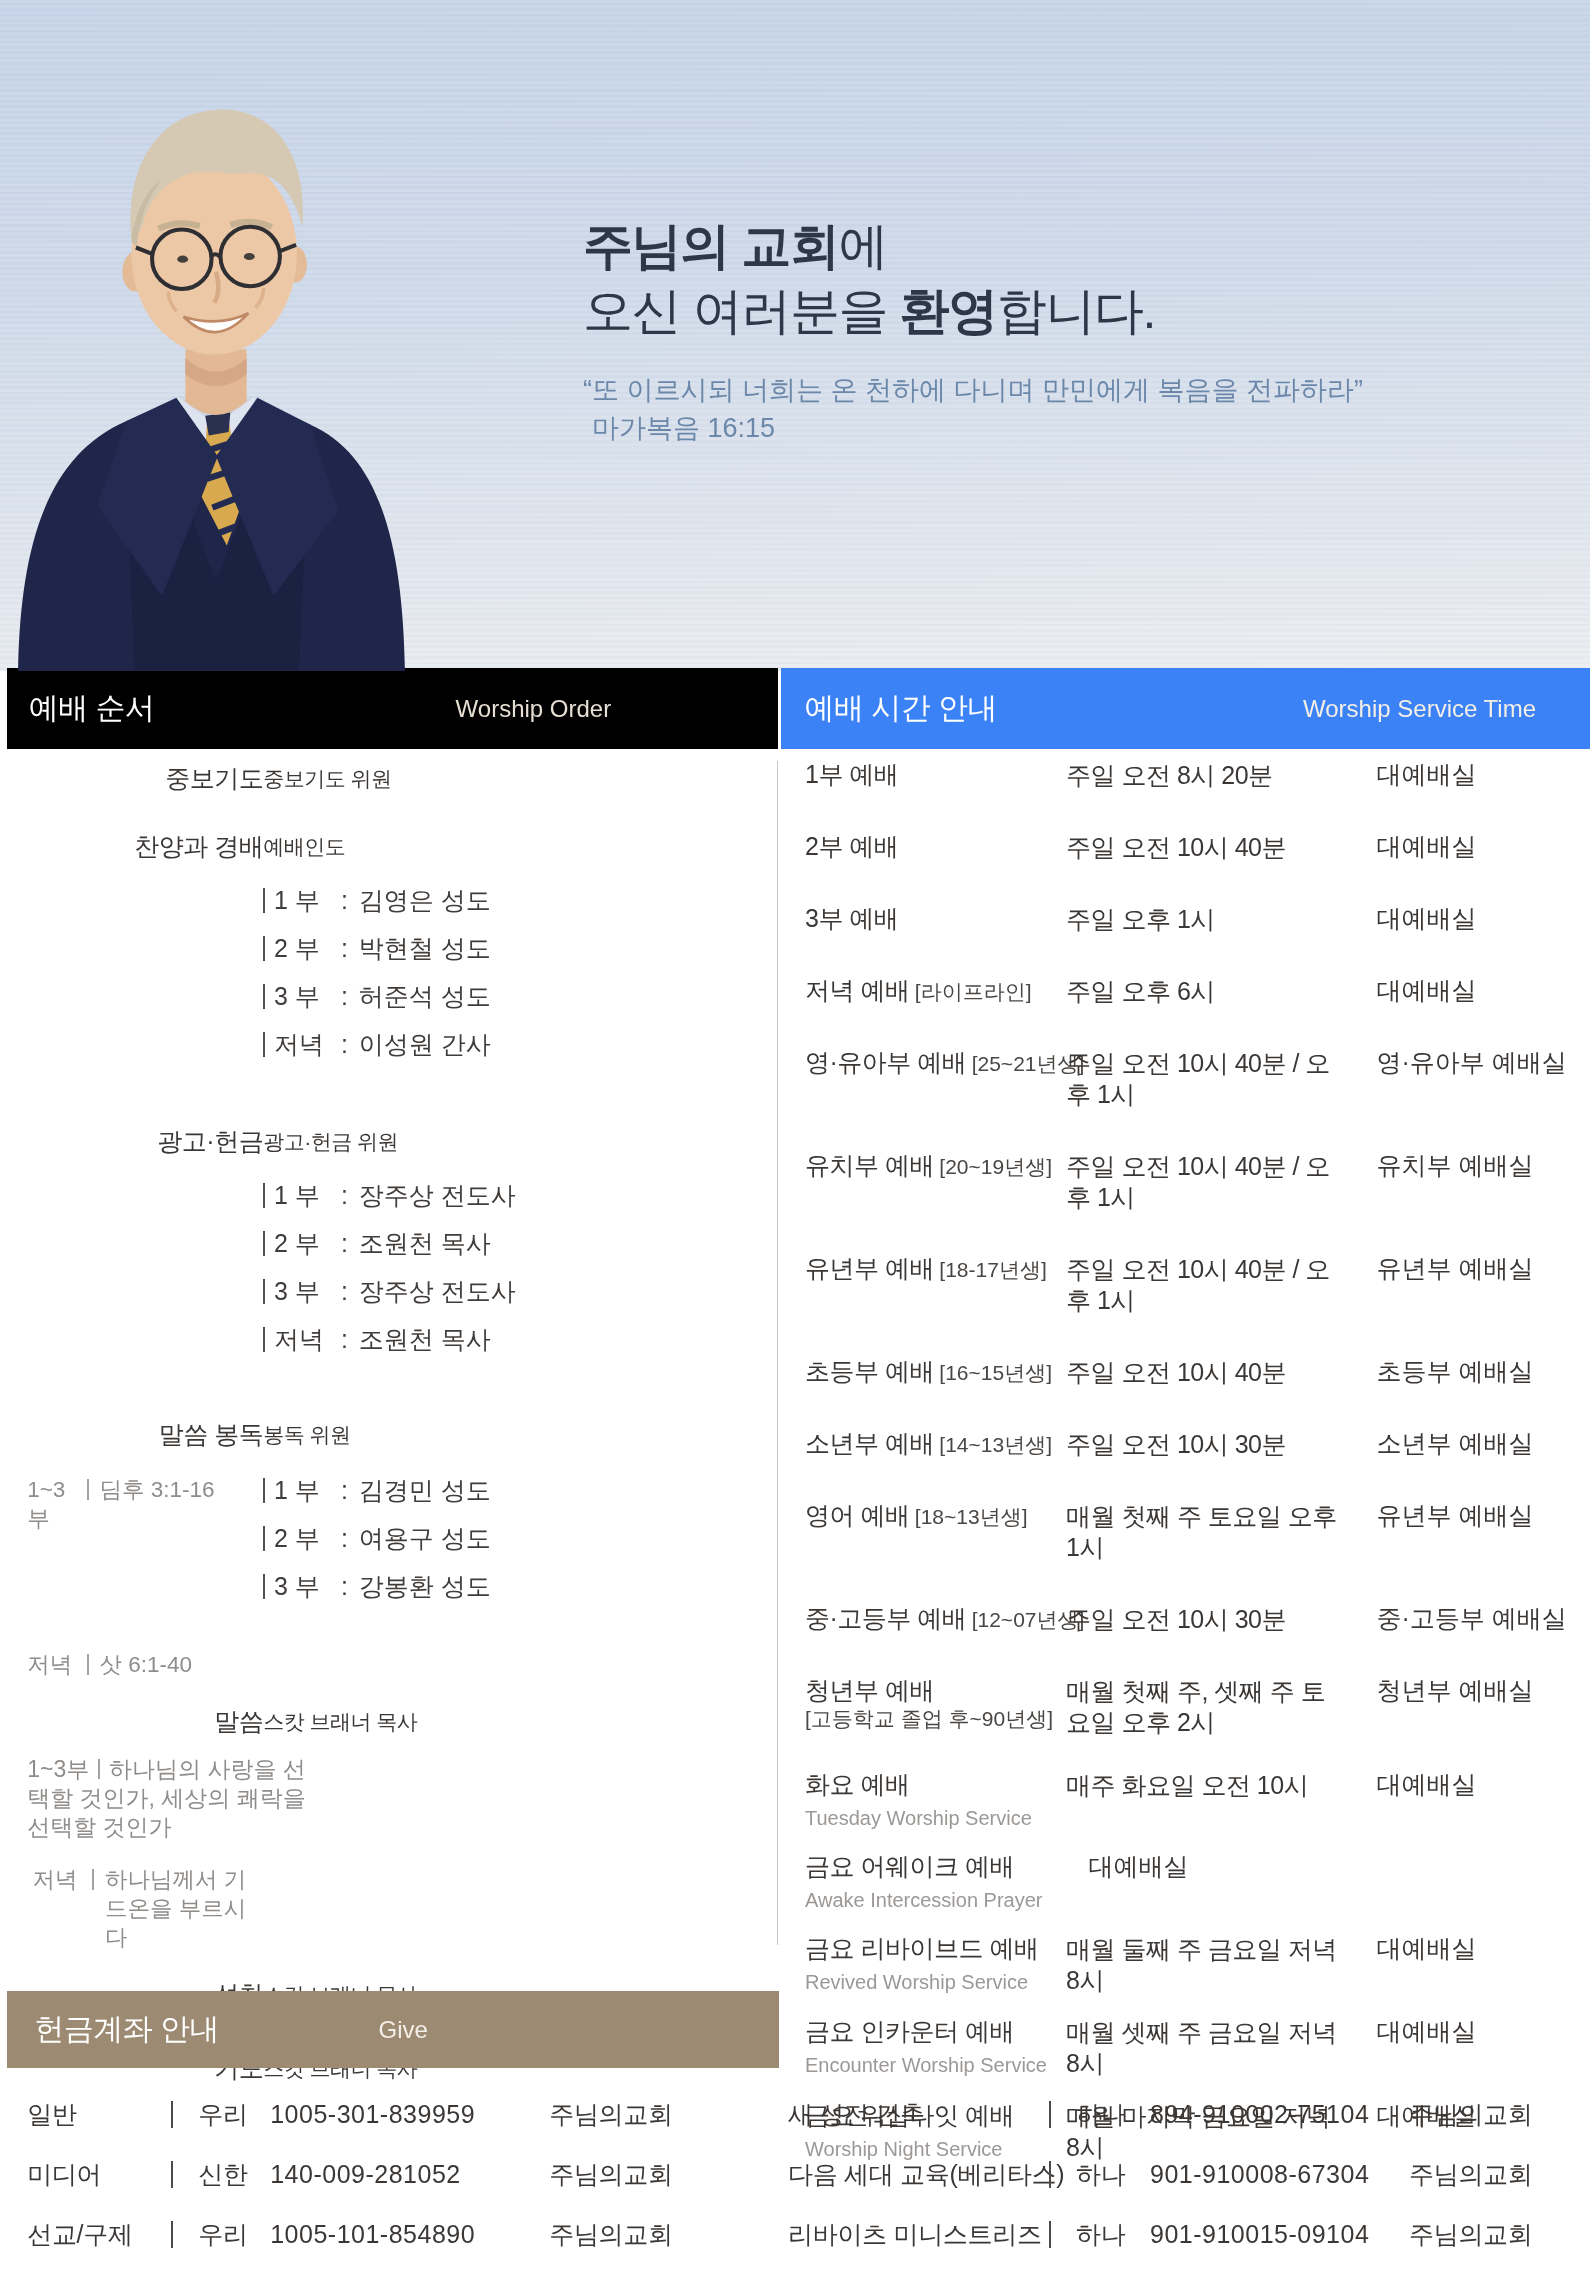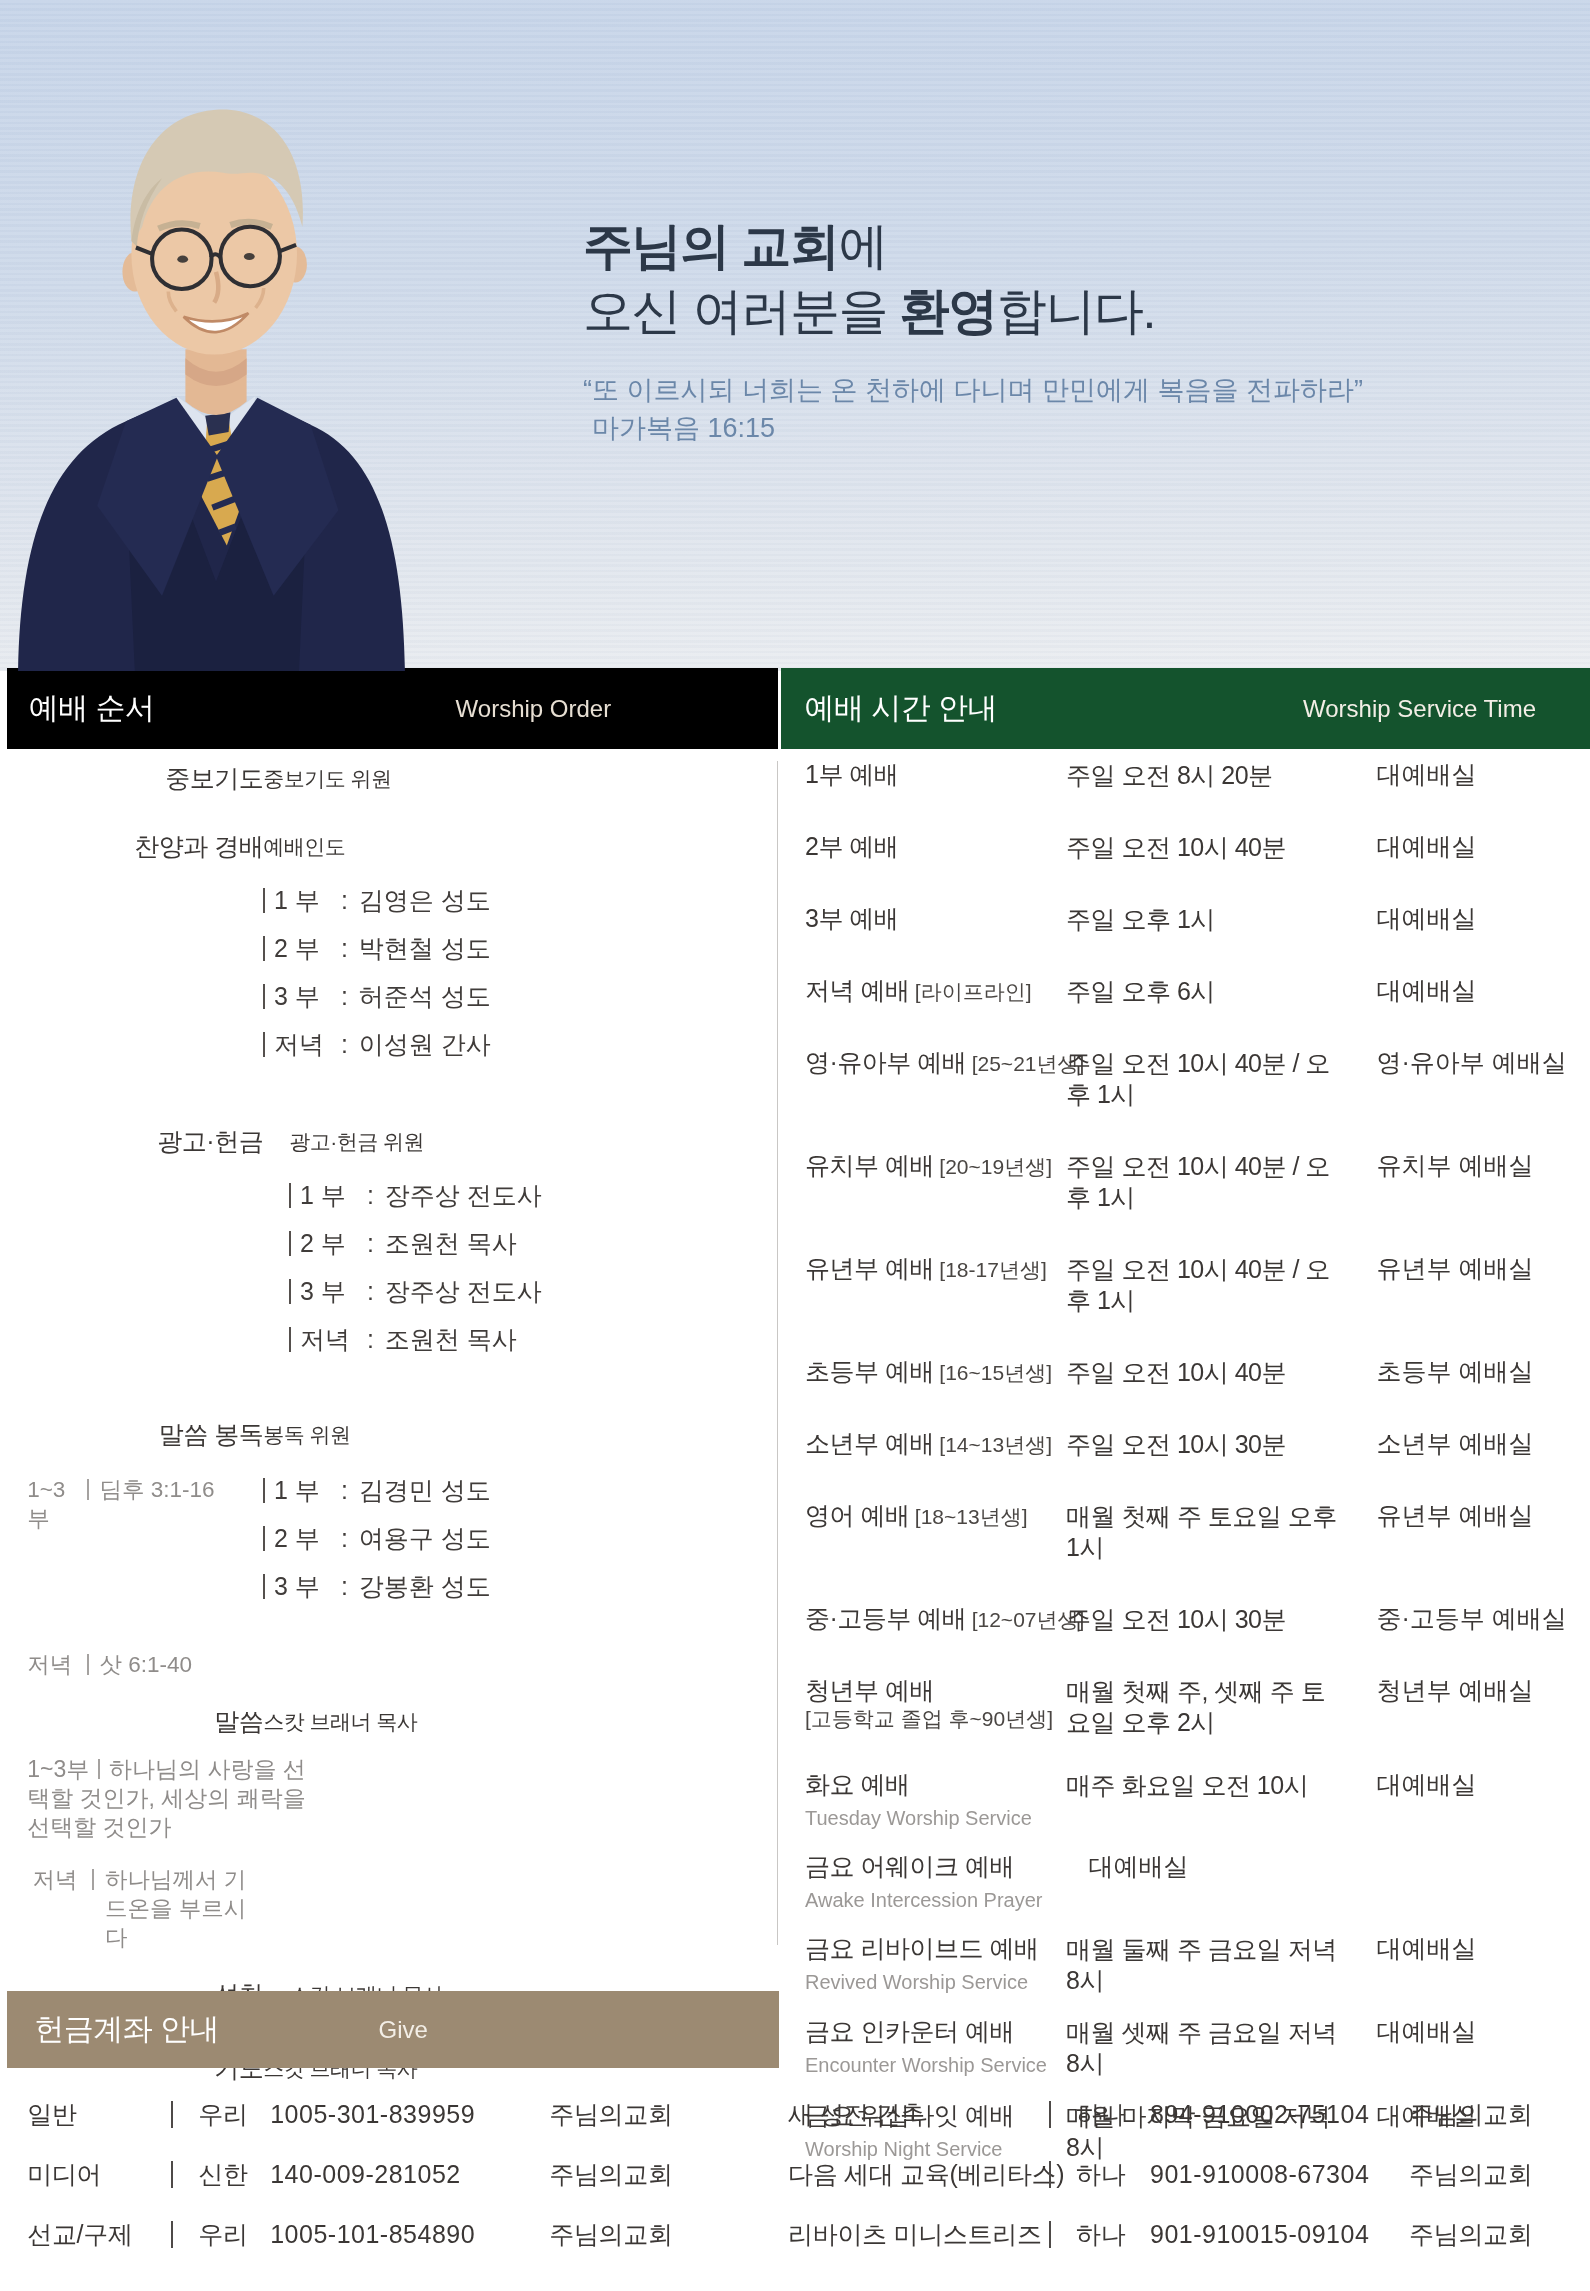--- a/index.html
+++ b/index.html
@@ -16,41 +16,41 @@
   .hero-title{font-size:50px;line-height:65px;letter-spacing:-1.4px;color:#2c3848;}
   .hero-title .bold{font-weight:bold;}
   .hero-verse{margin-top:27px;font-size:27px;line-height:38px;color:#6b87a9;}
   .hero-verse .ref{display:block;margin-left:9px;}
 
   
   .head-bar{display:flex;align-items:center;justify-content:space-between;height:81px;box-sizing:border-box;}
   .head-bar .kor{font-size:30px;color:#ffffff;letter-spacing:-0.5px;}
   .head-bar .eng{font-size:24px;color:#e7dfd3;}
   .head-dark{background:#000000;padding:0 167px 0 21.6px;}
-  .head-tan{background:#14532d;padding:0 54px 0 23.4px;}
+  .head-tan{background:#3b82f6;padding:0 54px 0 23.4px;}
   .head-tan .eng{color:#f3eee6;}
 
   
   .col-left{position:absolute;left:7.2px;top:668px;width:771px;}
   .order-rows{margin-top:16px;padding-left:20px;}
   .o-row{display:grid;grid-template-columns:236px 1fr;align-items:start;}
   .o-label{font-size:25px;line-height:27px;color:#3b3735;letter-spacing:-0.5px;text-align:right;}
   .o-value-main{font-size:21px;line-height:27px;color:#3b3735;letter-spacing:-0.5px;}
   .o-details{margin-top:27px;}
   .o-detail{display:flex;align-items:center;height:27px;margin-bottom:21px;font-size:25px;color:#403c3a;}
   .d-bar{width:1.8px;height:25px;background:#55504d;margin-right:9px;}
   .d-part{width:67px;}
   .d-colon{margin-right:10.8px;}
   .o-sub{display:flex;align-items:flex-start;font-size:22.5px;line-height:29px;color:#8f8c8a;}
   .o-sub .sb{width:1.8px;height:21.6px;background:#a5a2a0;margin:3.6px 10.8px 0 1.8px;flex:none;}
   .o-sub .sp{flex:none;width:58px;}
   .o-sub .st{width:212px;}
   .m-subpara{width:284px;font-size:23px;line-height:29px;color:#8f8c8a;margin-top:20px;}
   .m-subpara .inlinebar{display:inline-block;width:1.8px;height:20px;background:#a5a2a0;margin:0 9px;vertical-align:-1.8px;}
-  .mb46{margin-bottom:41px;} .mb54{margin-bottom:49px;} .mb52{margin-bottom:47px;gap:26px;} .mb32{margin-bottom:29px;}
+  .mb46{margin-bottom:41px;} .mb54{margin-bottom:49px;} .mb52{margin-bottom:47px;} .mb32{margin-bottom:29px;}
 
   
   .col-right{position:absolute;left:781px;top:668px;width:809px;}
   .v-divider{position:absolute;left:777px;top:761px;width:0.9px;height:1184px;background:#c9c7c5;}
   .svc-rows{margin-top:10.8px;padding-left:24px;}
   .s-row{display:grid;grid-template-columns:261px 288px auto;align-items:start;margin-bottom:41px;}
   .s-row.has-sub{margin-bottom:21.6px;}
   .s-row.tall{margin-bottom:32px;}
   .s-name-line{white-space:nowrap;}
   .s-name{font-size:25px;line-height:29px;color:#3b3735;letter-spacing:-0.5px;}

